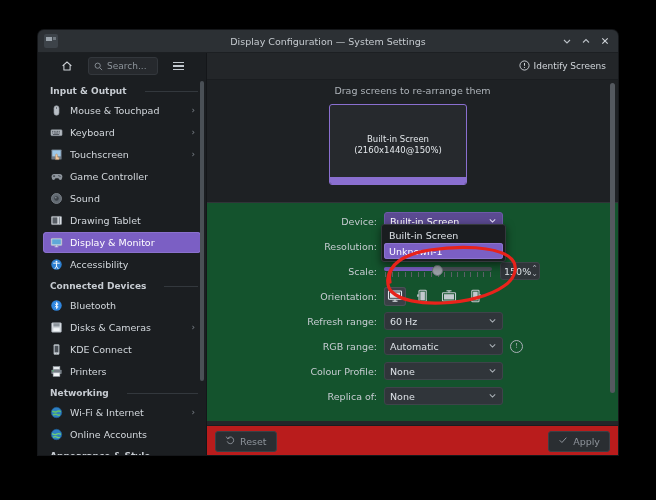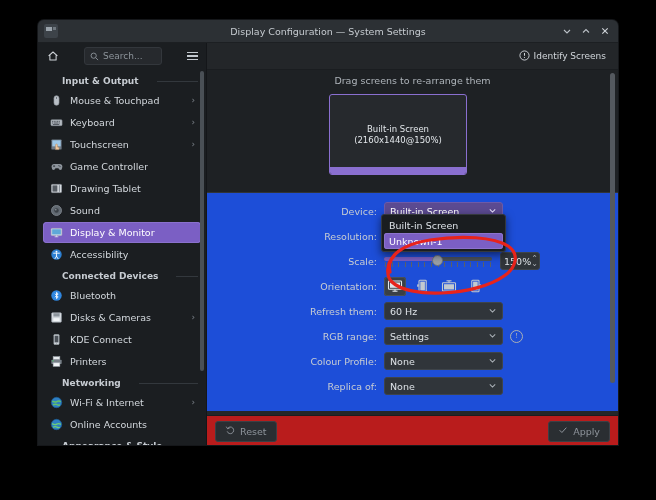--- a/index.html
+++ b/index.html
@@ -7,21 +7,21 @@
     padding: 0;
     background: #000000;
     width: 656px;
     height: 500px;
     overflow: hidden;
     font-family: "DejaVu Sans", "Liberation Sans", sans-serif;
   }
   #window {
     position: absolute;
     left: 38px;
-    top: 20px;
+    top: 30px;
     width: 580px;
     height: 425px;
     background: #232629;
     border-radius: 6px 6px 0 0;
     overflow: hidden;
     box-shadow: 0 0 0 1px #15171a;
   }
   
   #titlebar {
     height: 22px;
@@ -89,22 +89,22 @@
     background: #1b1e21;
     display: flex;
     flex-direction: column;
     border-right: 1px solid #141619;
     position: relative;
   }
   #sb-top {
     height: 26px;
     display: flex;
     align-items: center;
-    gap: 22px;
-    padding: 0 6px;
+    gap: 12px;
+    padding: 0 20px;
     flex: 0 0 auto;
   }
   .home-btn {
     width: 18px; height: 18px;
     display: flex; align-items: center; justify-content: center;
     color: #cfd4d9;
     border-radius: 3px;
   }
   .searchbox {
     flex: 1;
@@ -131,21 +131,21 @@
   #sb-scroll {
     flex: 1;
     overflow: hidden;
     position: relative;
     padding-top: 2px;
   }
   .sb-group {
     display: flex;
     align-items: center;
     gap: 18px;
-    padding: 5px 8px 3px 24px;
+    padding: 5px 8px 3px 12px;
   }
   .sb-group .gtext {
     font-size: 9px;
     font-weight: bold;
     color: #c7ccd2;
     white-space: nowrap;
   }
   .sb-group .gline {
     flex: 1;
     height: 1px;
@@ -262,21 +262,21 @@
   #screenbox .sname { font-size: 8.5px; color: #e3e7eb; }
   #screenbox .sres  { font-size: 8.5px; color: #e3e7eb; margin-top: 1px; }
   #screenbox .bar {
     position: absolute;
     left: 0; right: 0; bottom: 0;
     height: 7px;
     background: #8a6fd0;
   }
   
   #form {
-    background: #1d4ed8;
+    background: #14532d;
     padding-top: 9px;
     height: 218px;
     box-sizing: border-box;
     position: relative;
   }
   .frow {
     display: flex;
     align-items: center;
     margin-bottom: 7px;
     height: 18px;
@@ -576,37 +576,37 @@
                   <circle cx="10.8" cy="7.1" r="0.65"></circle>
                 </g>
               </svg>
           </span>
           <span class="lbl">Game Controller</span>
         </div>
 
         <div class="sb-item">
           <span class="ico">
             <svg width="13" height="13" viewBox="0 0 14 14">
+                <circle cx="7" cy="7" r="5.4" fill="#626a72" stroke="#8a9199" stroke-width="0.8"></circle>
+                <circle cx="7" cy="7" r="2.4" fill="#3b4147"></circle>
+                <circle cx="6.3" cy="6.2" r="0.8" fill="#9aa2aa"></circle>
+              </svg>
+          </span>
+          <span class="lbl">Sound</span>
+        </div>
+
+        <div class="sb-item">
+          <span class="ico">
+            <svg width="13" height="13" viewBox="0 0 14 14">
                 <rect x="1.6" y="2.6" width="10.8" height="8.8" rx="0.8" fill="#e3e7eb" stroke="#9aa1a8" stroke-width="0.7"></rect>
                 <rect x="2.6" y="3.6" width="5.4" height="6.8" fill="#565c63"></rect>
                 <rect x="9.4" y="3.4" width="1.5" height="7.2" fill="#8a9199"></rect>
               </svg>
           </span>
           <span class="lbl">Drawing Tablet</span>
-        </div>
-
-        <div class="sb-item">
-          <span class="ico">
-            <svg width="13" height="13" viewBox="0 0 14 14">
-                <circle cx="7" cy="7" r="5.4" fill="#626a72" stroke="#8a9199" stroke-width="0.8"></circle>
-                <circle cx="7" cy="7" r="2.4" fill="#3b4147"></circle>
-                <circle cx="6.3" cy="6.2" r="0.8" fill="#9aa2aa"></circle>
-              </svg>
-          </span>
-          <span class="lbl">Sound</span>
         </div>
 
         <div class="sb-item selected">
           <span class="ico">
             <svg width="13" height="13" viewBox="0 0 14 14">
                 <rect x="1.3" y="2.6" width="11.4" height="7.6" rx="0.8" fill="#dfe6ec" stroke="#aab4bd" stroke-width="0.7"></rect>
                 <rect x="2.3" y="3.5" width="9.4" height="5.6" fill="#5fa8d8"></rect>
                 <path d="M5 11.6 h4 M7 10.2 v1.4" stroke="#dfe6ec" stroke-width="0.9"></path>
               </svg>
           </span>
@@ -830,35 +830,35 @@
                 <svg width="16" height="14" viewBox="0 0 16 14">
                     <rect x="3.8" y="1.3" width="7.2" height="11.4" rx="0.8" fill="none" stroke="#c3c9cf" stroke-width="1.1"></rect>
                     <rect x="5.1" y="2.6" width="4.6" height="8.8" fill="#c3c9cf"></rect>
                     <path d="M11 6 h2 M12.1 6 v2" stroke="#c3c9cf" stroke-width="1.1"></path>
                   </svg>
               </div>
             </div>
           </div>
 
           <div class="frow">
-            <div class="flabel">Refresh them:</div>
+            <div class="flabel">Refresh range:</div>
             <div class="combo">
               <span class="cv">60 Hz</span>
               <span class="carrow">
                 <svg width="9" height="9" viewBox="0 0 10 10">
                     <path d="M2 3.8 L5 6.8 L8 3.8" fill="none" stroke="#aab0b7" stroke-width="1.15"></path>
                   </svg>
               </span>
             </div>
           </div>
 
           <div class="frow">
             <div class="flabel">RGB range:</div>
             <div class="combo">
-              <span class="cv">Settings</span>
+              <span class="cv">Automatic</span>
               <span class="carrow">
                 <svg width="9" height="9" viewBox="0 0 10 10">
                     <path d="M2 3.8 L5 6.8 L8 3.8" fill="none" stroke="#aab0b7" stroke-width="1.15"></path>
                   </svg>
               </span>
             </div>
             <div class="infoicon">!</div>
           </div>
 
           <div class="frow">

